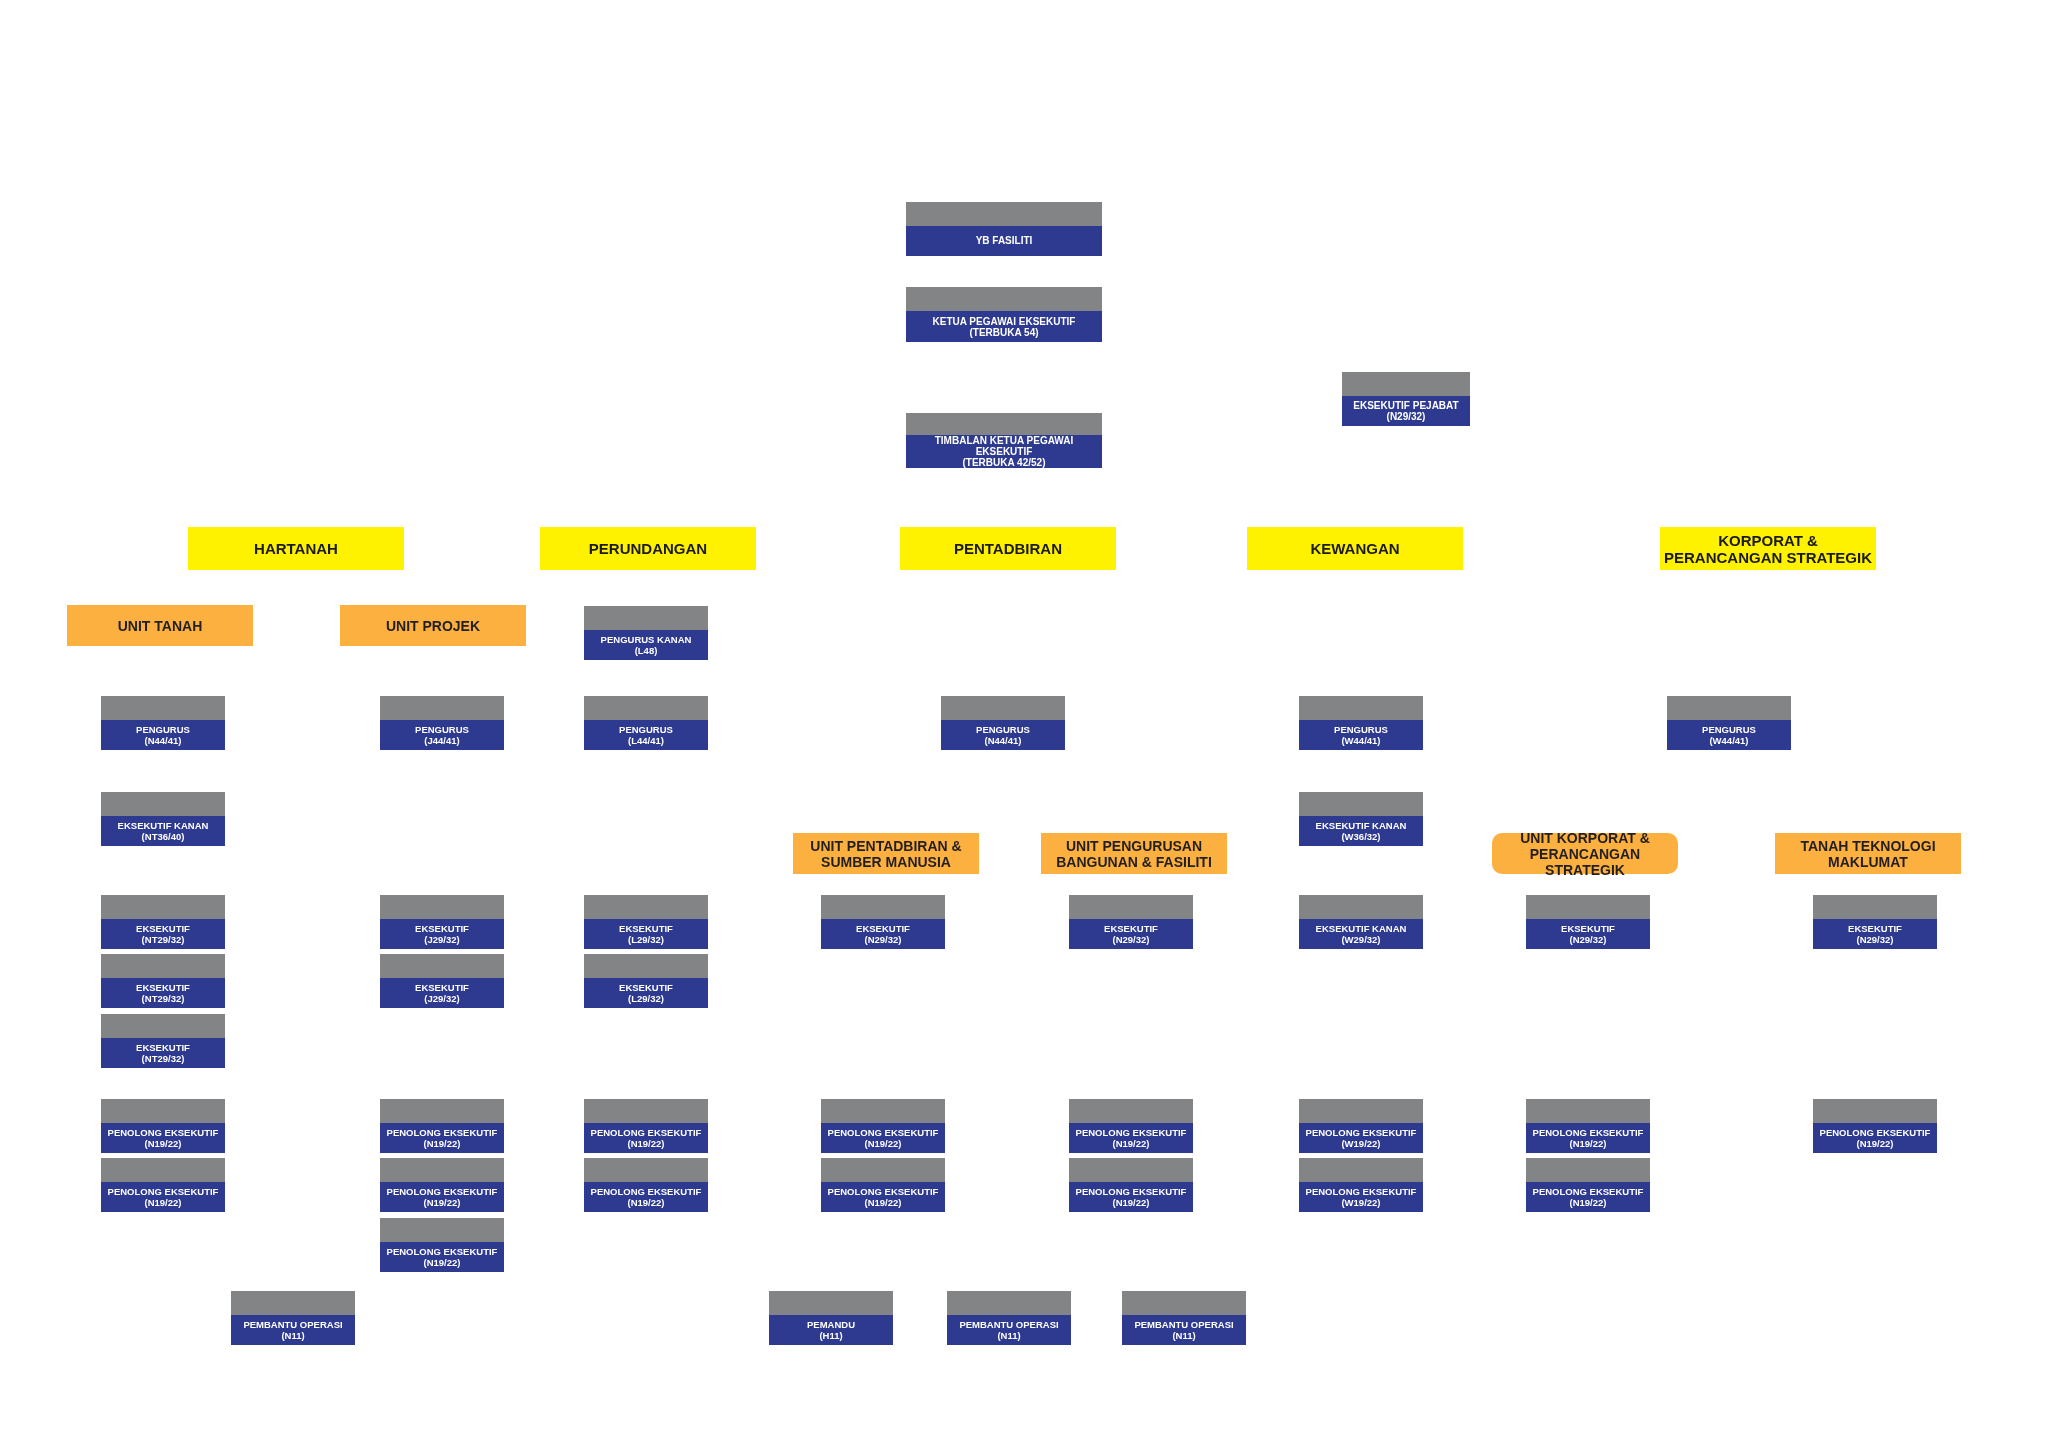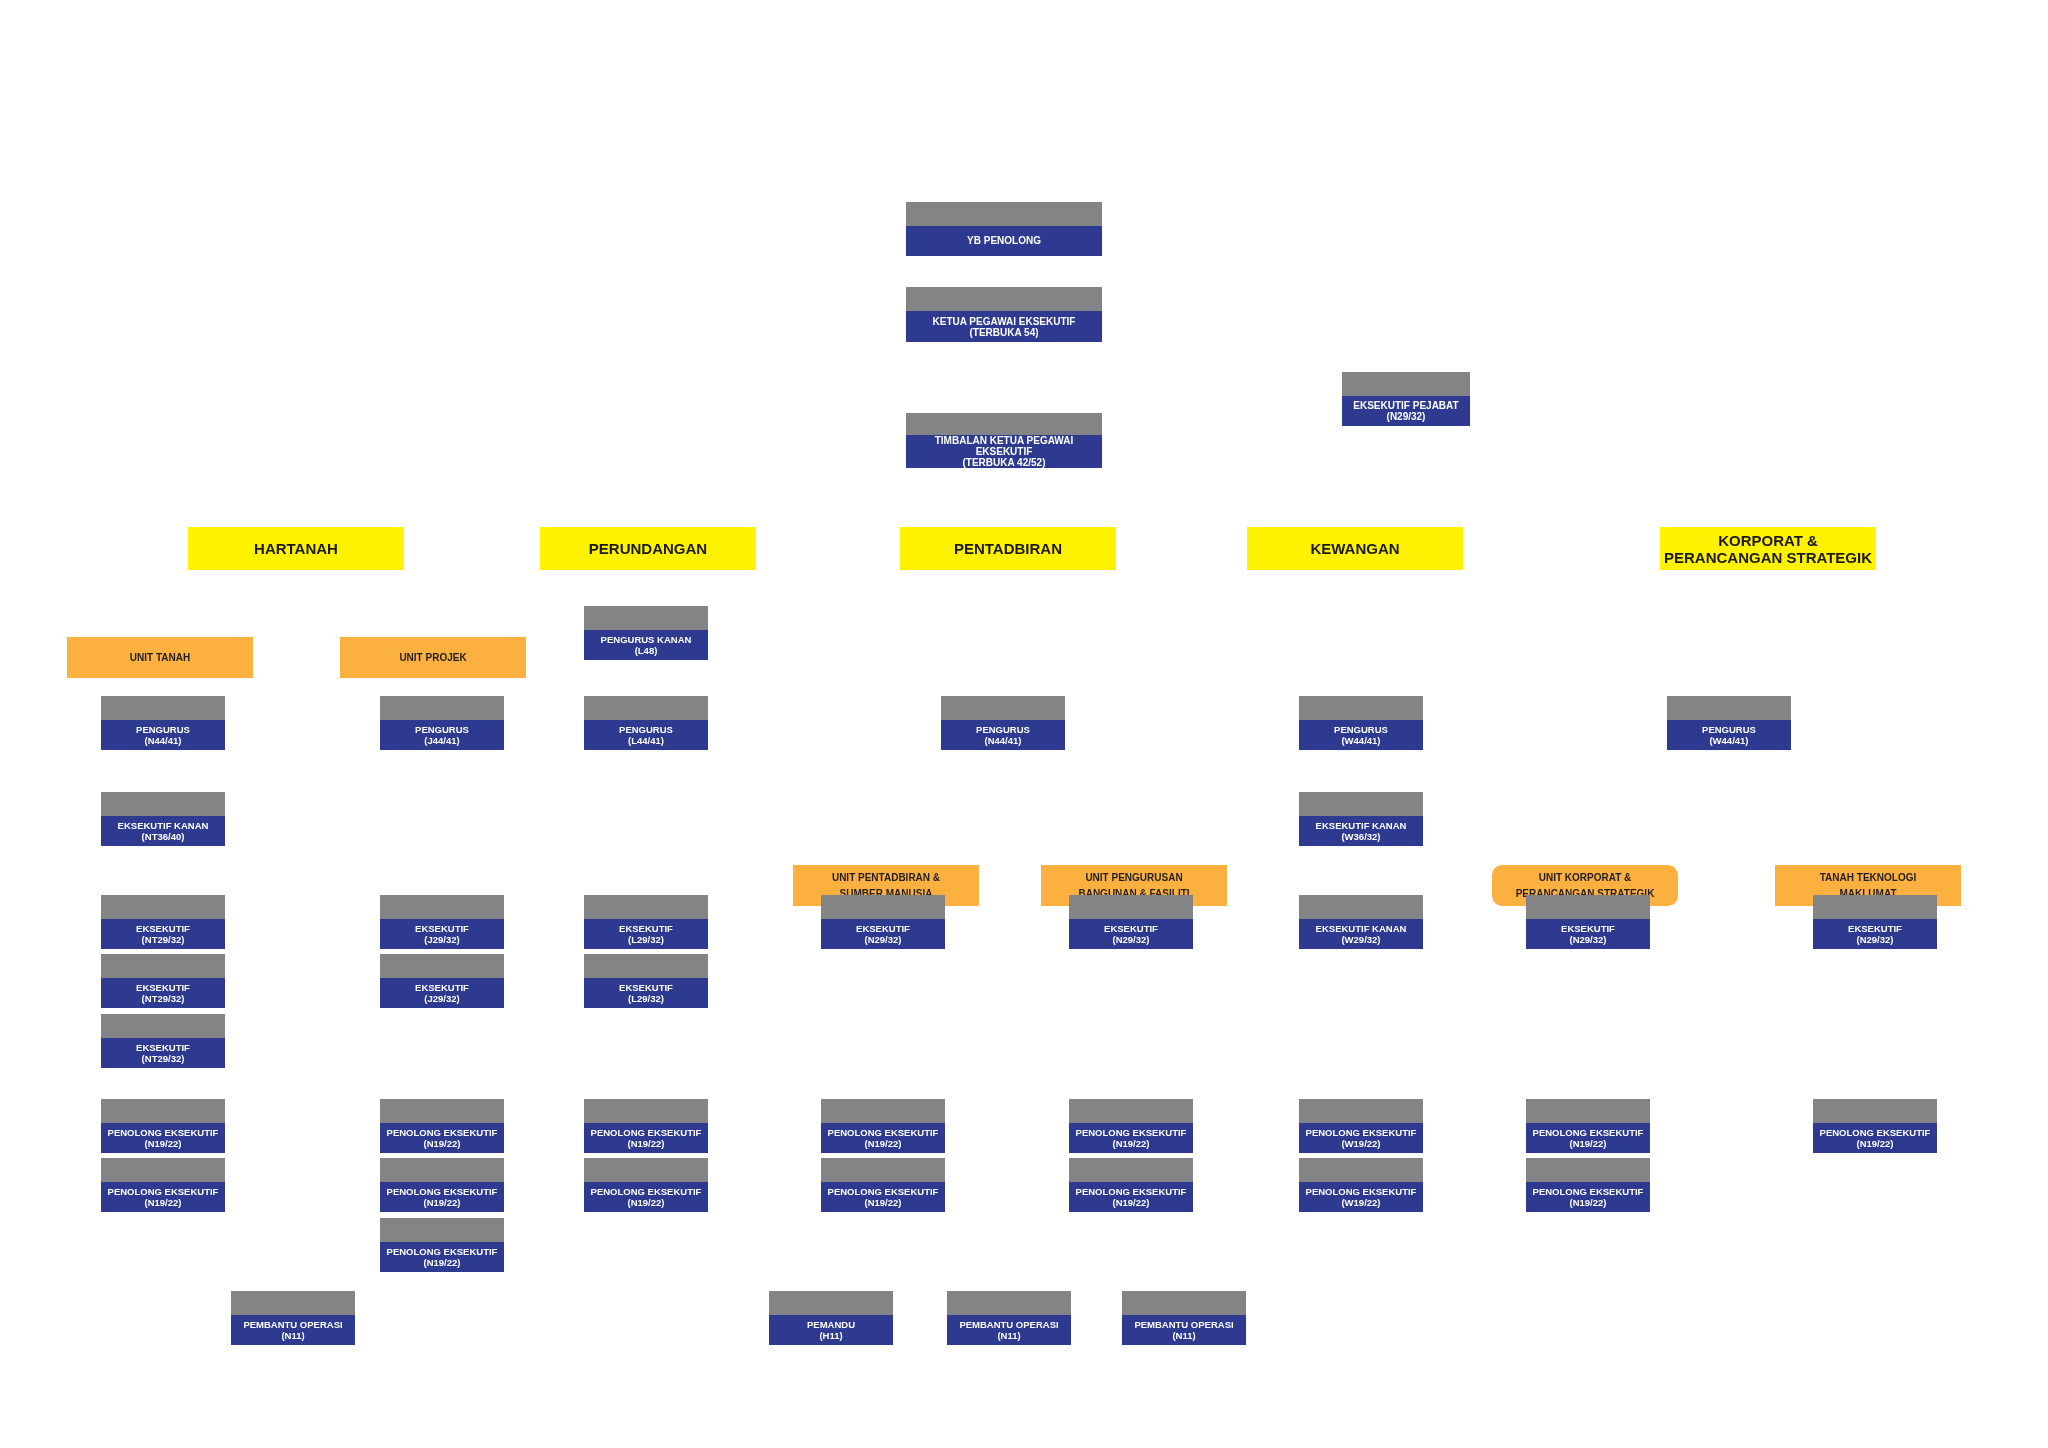--- a/index.html
+++ b/index.html
@@ -9,31 +9,31 @@
   .node .hdr { background: #838486; height: 44%; }
   .node .body { background: #2e3a8f; flex: 1; color: #ffffff; font-weight: bold;
                 font-size: 9.5px; line-height: 11px; text-align: center;
                 display: flex; align-items: center; justify-content: center;
                 flex-direction: column; }
   .node.big .body { font-size: 10px; }
   .dept { position: absolute; background: #fff200; color: #1a1a1a; font-weight: bold;
           font-size: 15px; line-height: 17px; display: flex; align-items: center;
           justify-content: center; text-align: center; flex-direction: column; }
   .unit { position: absolute; background: #fbb040; color: #231f20; font-weight: bold;
-          font-size: 10px; line-height: 16px; display: flex; align-items: center;
-          justify-content: center; text-align: center; flex-direction: column; margin-top: 32px; }
+          font-size: 14px; line-height: 16px; display: flex; align-items: center;
+          justify-content: center; text-align: center; flex-direction: column; }
 </style>
 </head>
 <body>
 
 <div id="chart">
     <div class="node big" style="left: 906px; top: 202px; width: 196px; height: 54px;">
       <div class="hdr"></div>
       <div class="body">
-        <span>YB PENOLONG</span>
+        <span>YB FASILITI</span>
       </div>
     </div>
     <div class="node big" style="left: 906px; top: 287px; width: 196px; height: 55px;">
       <div class="hdr"></div>
       <div class="body">
         <span>KETUA PEGAWAI EKSEKUTIF</span>
         <span>(TERBUKA 54)</span>
       </div>
     </div>
     <div class="node big" style="left: 906px; top: 413px; width: 196px; height: 55px;">

